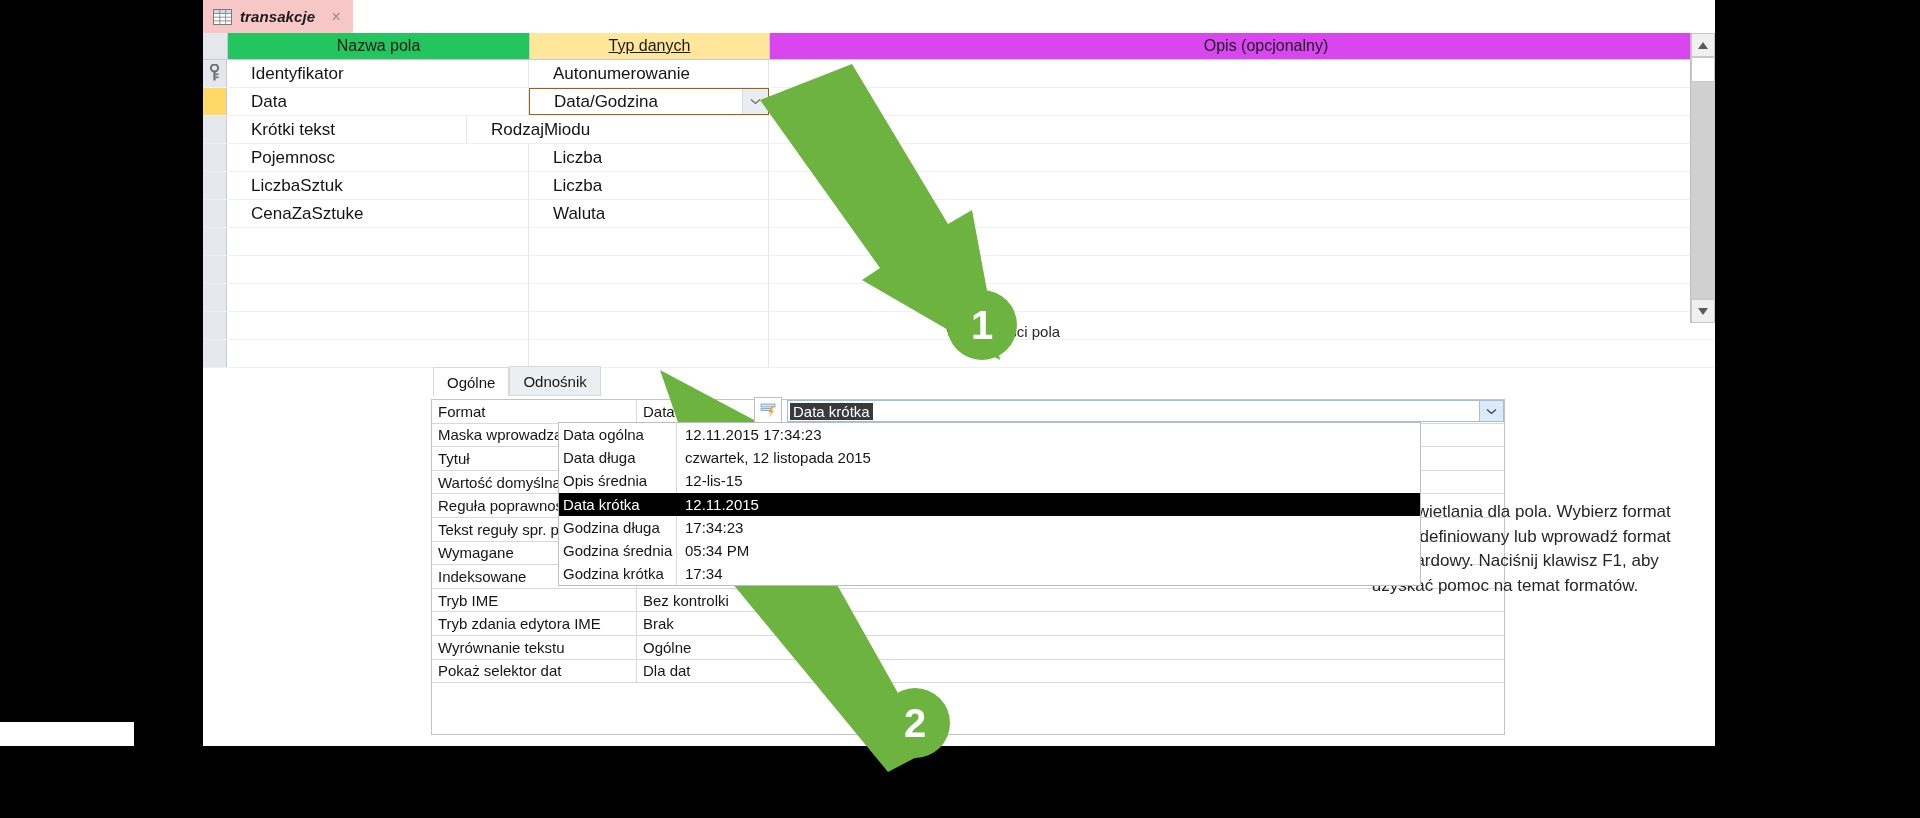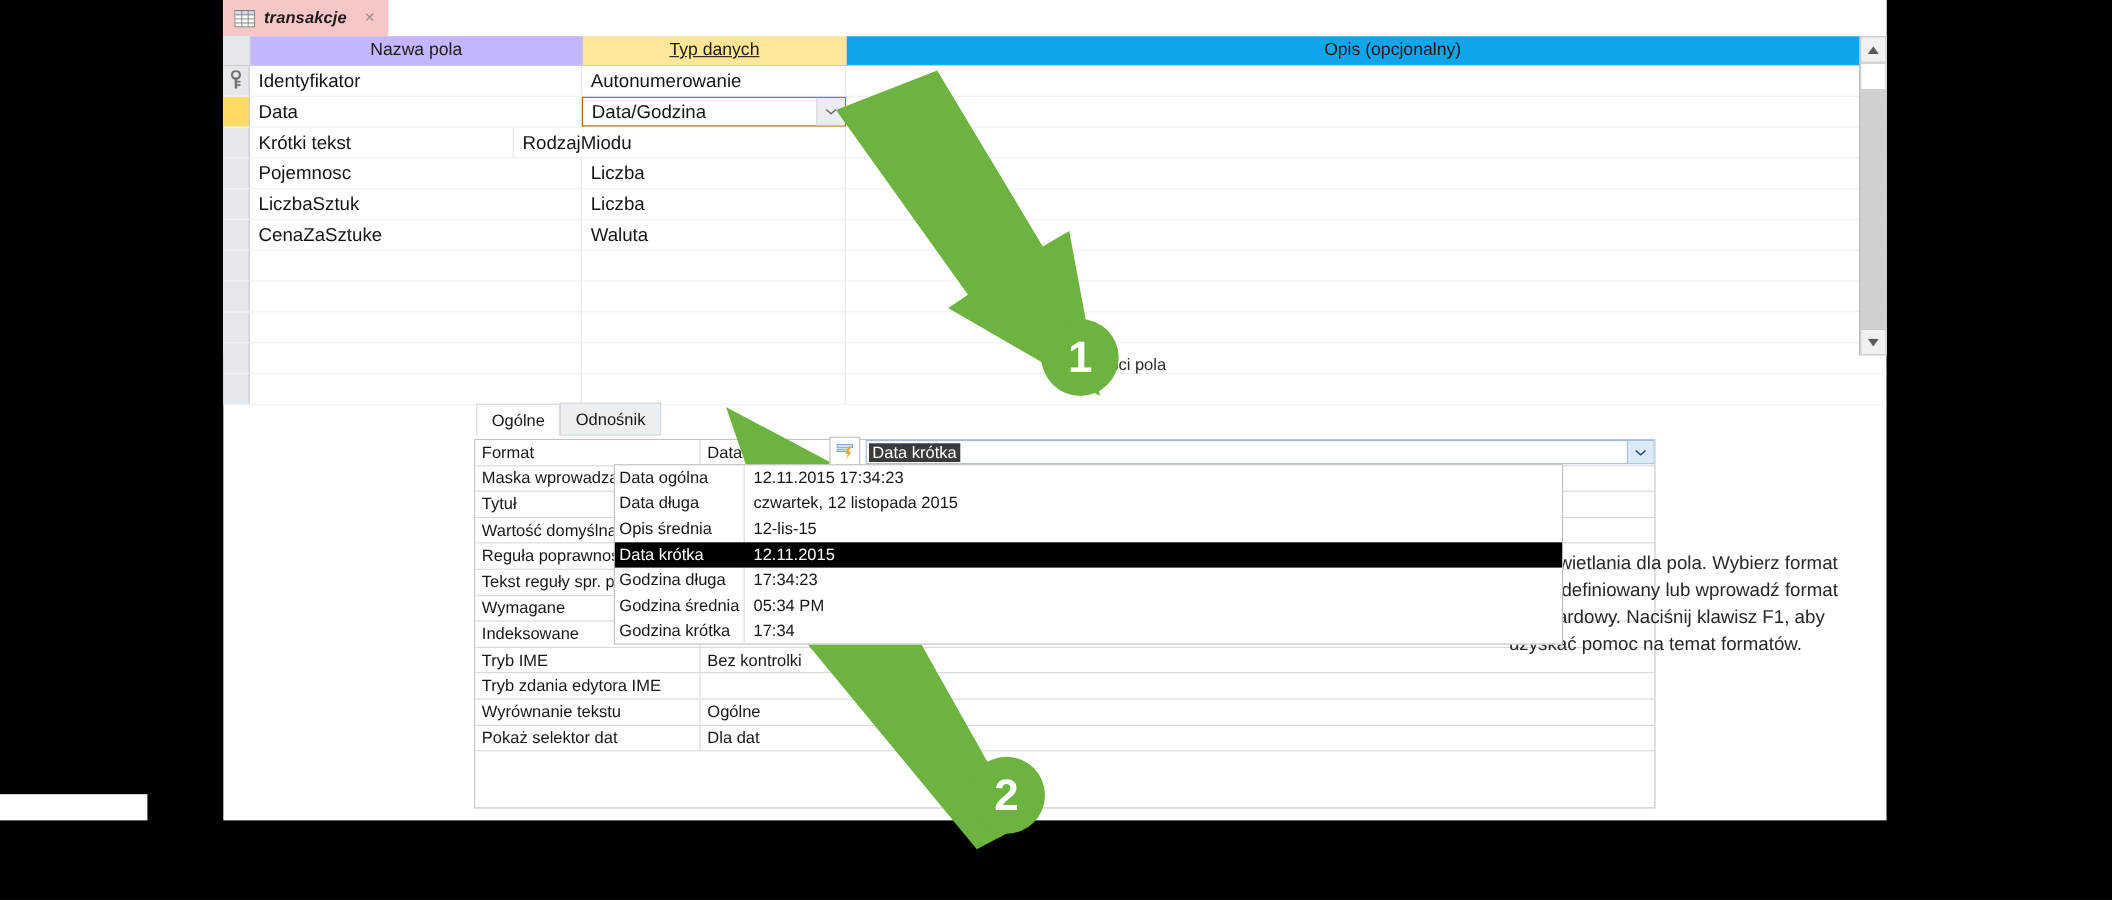--- a/index.html
+++ b/index.html
@@ -44,42 +44,42 @@
     display:flex;height:26px;background:#e4e7ec;
     border-bottom:1px solid #c7ccd3;
   }
   .gh-sel{width:24px;background:#e4e7ec;border-right:1px solid #c7ccd3;}
   .gh-cell{
     display:flex;align-items:center;justify-content:center;
     font-size:16px;color:#1b1b1b;
     border-right:1px solid #c7ccd3;
     box-sizing:border-box;
   }
-  .gh-name{width:302px;background:#c4b5fd;}
+  .gh-name{width:302px;background:#22c55e;}
   .gh-type{width:240px;background:#ffe699;text-decoration:underline;}
-  .gh-desc{flex:1;background:#0ea5e9;padding-left:48px;}
+  .gh-desc{flex:1;background:#d946ef;padding-left:48px;}
   .grid-body{position:relative;}
   .grow{
     display:flex;height:28px;box-sizing:border-box;
     border-bottom:1px solid #edf0f4;
   }
   .gsel{
     width:24px;background:#e4e7ec;border-right:1px solid #c7ccd3;
     position:relative;box-sizing:border-box;
   }
   .gsel.active{background:#ffd966;}
   .key-ico{
     position:absolute;left:6px;top:4px;width:11px;height:17px;
   }
   .gcell{
     box-sizing:border-box;
     border-right:1px solid #e3e7ec;
     font-size:17px;color:#141414;
     display:flex;align-items:center;
-    padding-left:8px;
+    padding-left:24px;
     position:relative;
   }
   .gc-name{width:302px;}
   .gc-type{width:240px;}
   .gc-desc{flex:1;border-right:none;}
   .gc-type.selected{
     border:1px solid #a16207;background:#ffffff;
   }
   .combo-btn{
     position:absolute;right:0;top:0;bottom:0;width:25px;
@@ -377,20 +377,21 @@
         <div class="prow">
           <div class="plabel">Indeksowane</div>
           <div class="pvalue"></div>
         </div>
         <div class="prow">
           <div class="plabel">Tryb IME</div>
           <div class="pvalue">Bez kontrolki</div>
         </div>
         <div class="prow">
           <div class="plabel">Tryb zdania edytora IME</div>
+          <div class="pvalue">Brak</div>
         </div>
         <div class="prow">
           <div class="plabel">Wyrównanie tekstu</div>
           <div class="pvalue">Ogólne</div>
         </div>
         <div class="prow">
           <div class="plabel">Pokaż selektor dat</div>
           <div class="pvalue">Dla dat</div>
         </div>
       </div>

